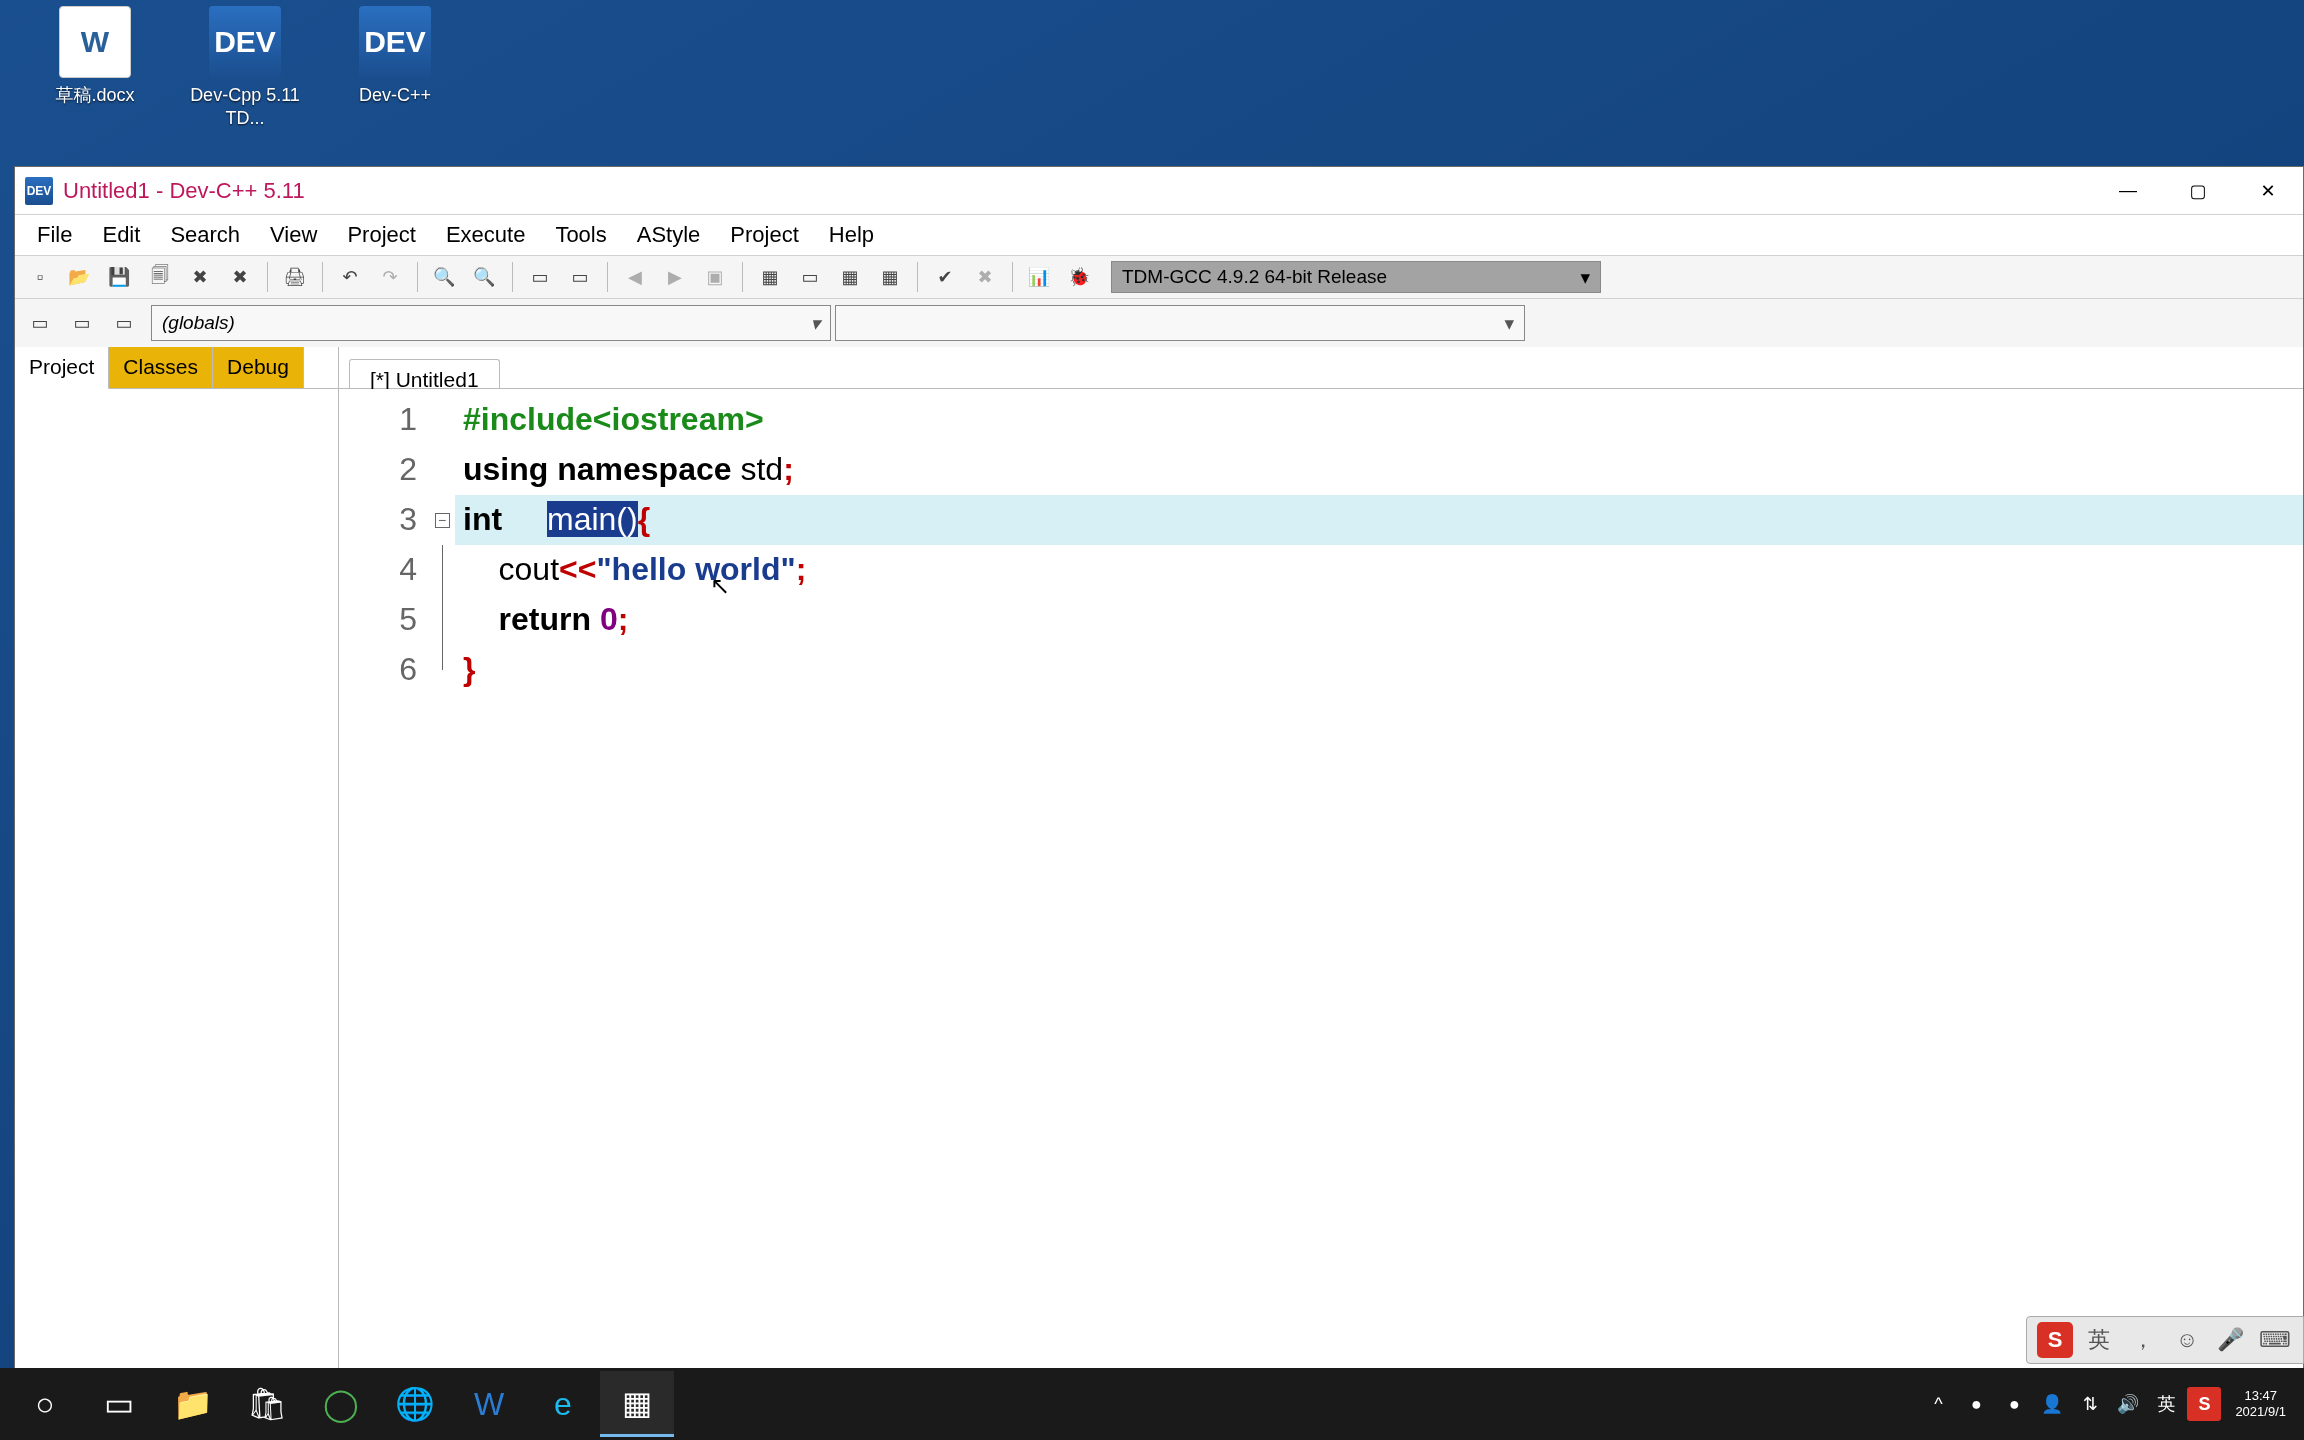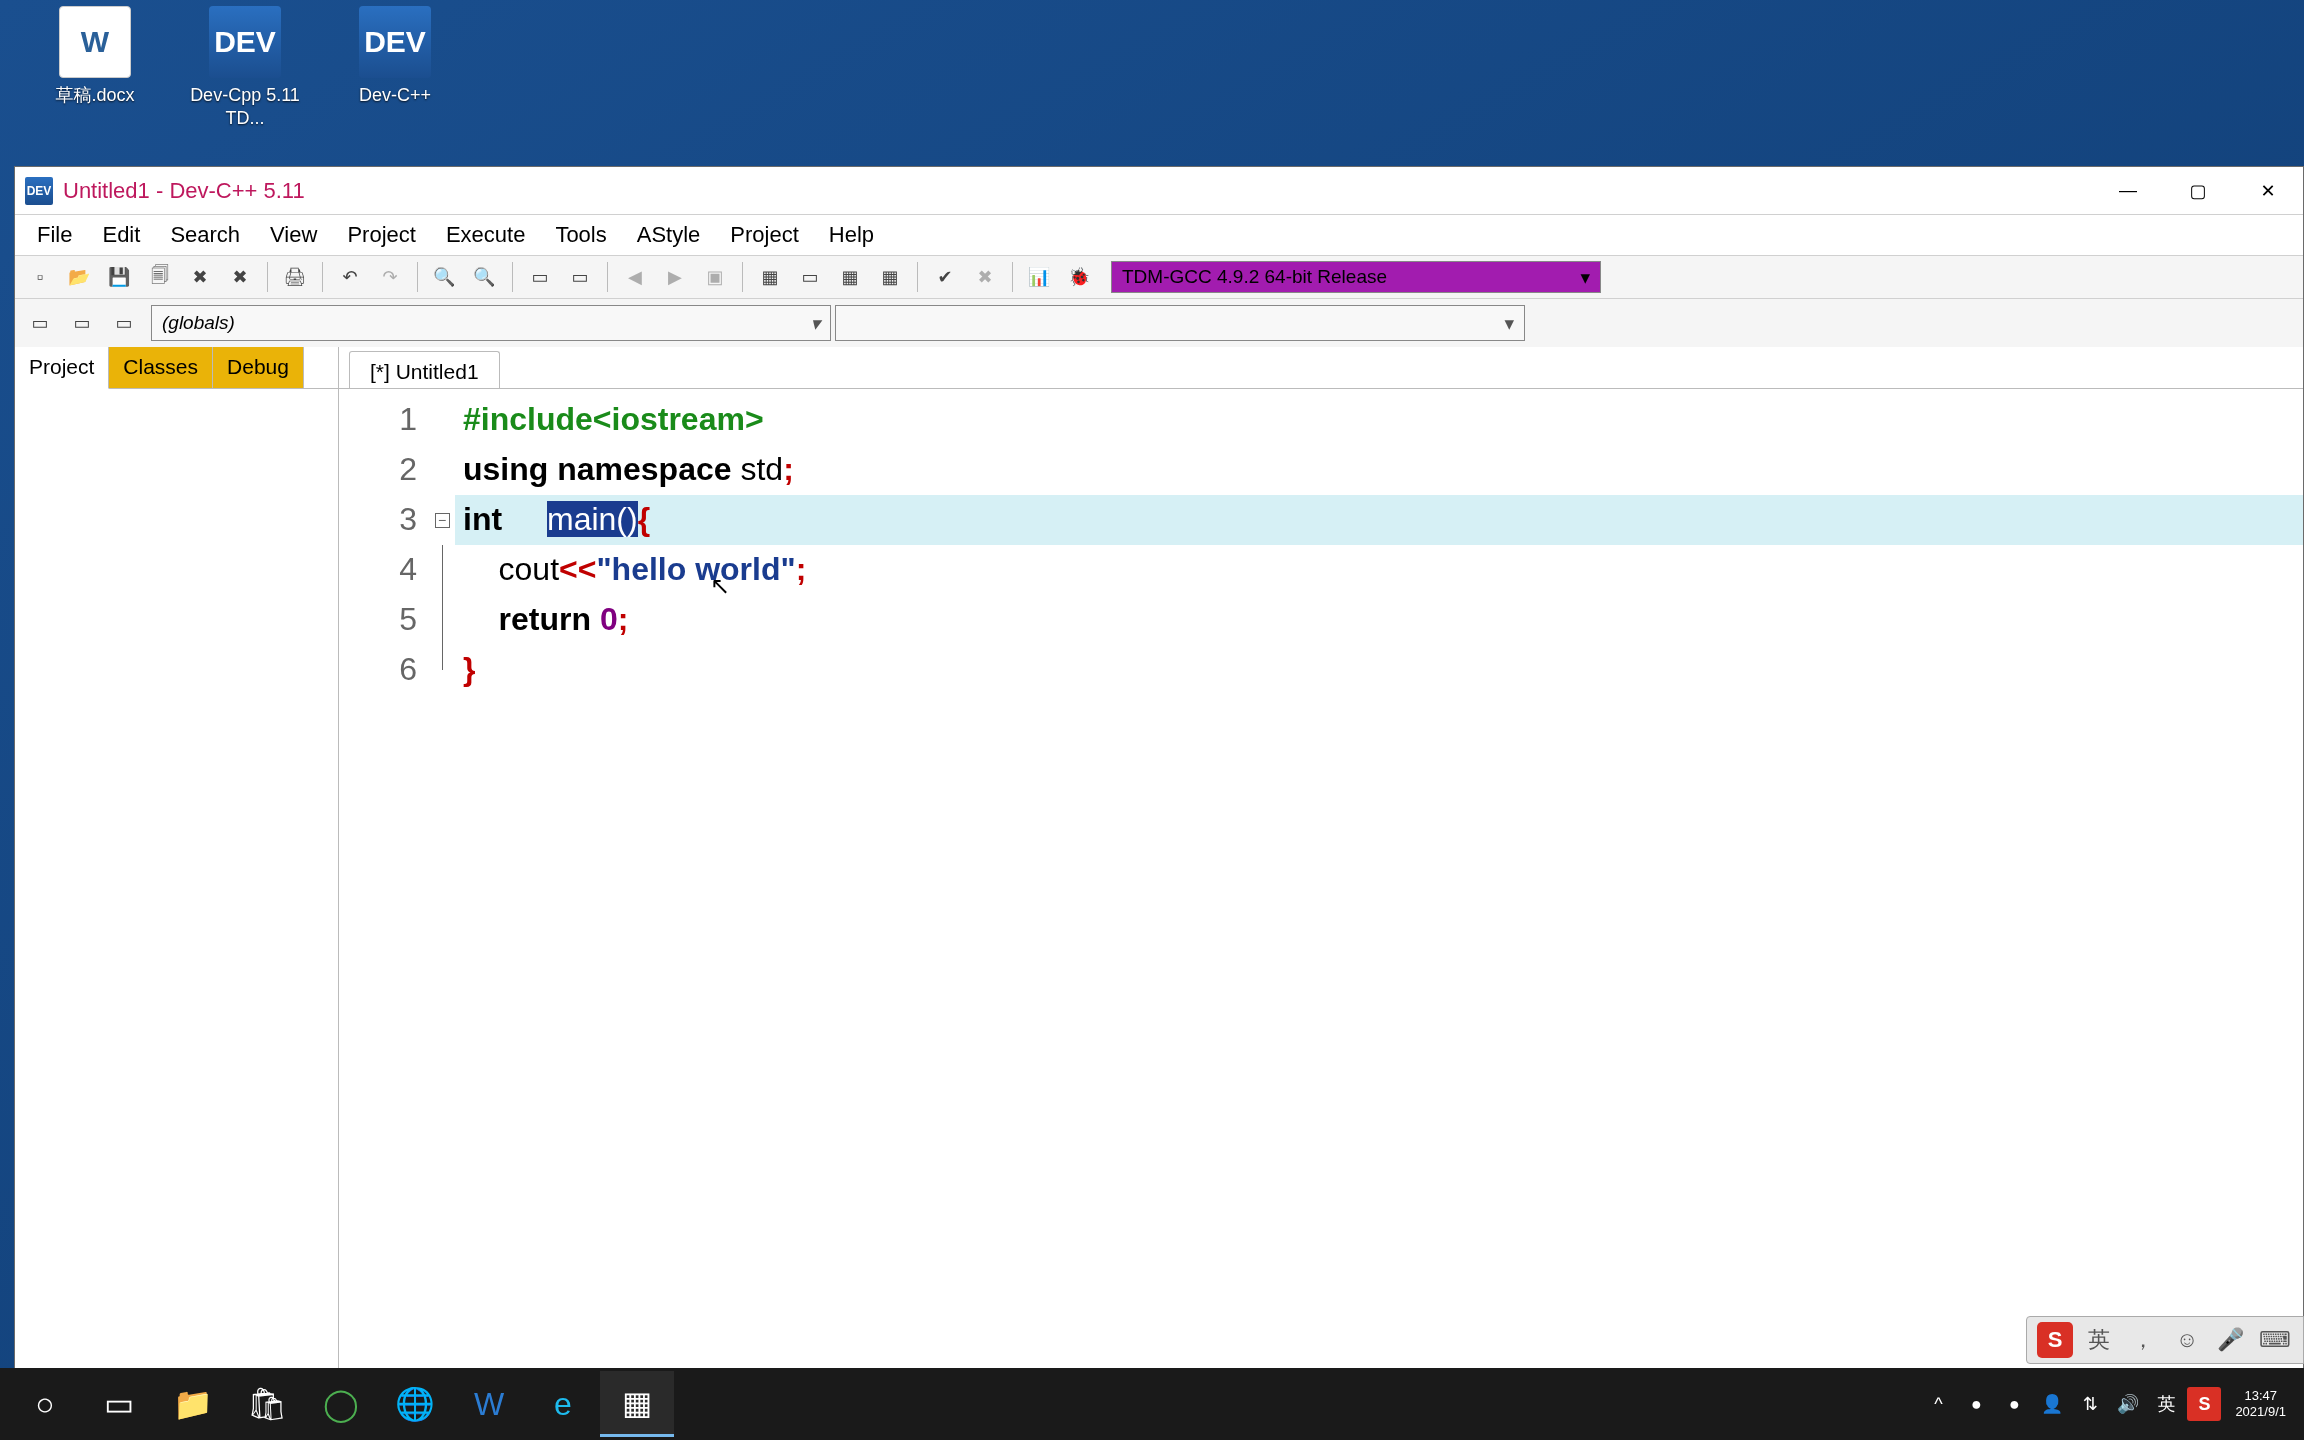--- a/index.html
+++ b/index.html
@@ -21,40 +21,40 @@
 
 
 .menubar { height: 40px; display: flex; align-items: center; padding: 0 8px; gap: 2px; }
 .menubar .menu-item { padding: 6px 14px; font-size: 22px; color: #000; cursor: pointer; }
 
 
 .toolbar { height: 44px; display: flex; align-items: center; padding: 2px 6px; border-top: 1px solid #d0d0d0; border-bottom: 1px solid #d0d0d0; background: #f5f5f5; gap: 2px; }
 .toolbar .sep { width: 1px; height: 30px; background: #bbb; margin: 0 6px; }
 .tool-btn { width: 38px; height: 36px; display:flex; align-items:center; justify-content:center; border:1px solid transparent; cursor:pointer; font-size:18px; color:#444; border-radius:2px; }
 .tool-btn.disabled { opacity: 0.4; cursor: default; }
-.compiler-combo { flex: 0 0 490px; height: 32px; border: 1px solid #888; background: #a21caf; display:flex; align-items:center; padding:0 10px; font-family: "Consolas", monospace; font-size: 19px; cursor:pointer; margin-left: 10px; }
+.compiler-combo { flex: 0 0 490px; height: 32px; border: 1px solid #888; background: #a3a3a3; display:flex; align-items:center; padding:0 10px; font-family: "Consolas", monospace; font-size: 19px; cursor:pointer; margin-left: 10px; }
 .compiler-combo .arrow { margin-left:auto; }
 
 .toolbar2 { height: 48px; display:flex; align-items:center; padding: 4px 6px; background: #f5f5f5; gap:4px; }
 .combo { height: 36px; border: 1px solid #888; background: #f8f8f8; display:flex; align-items:center; padding:0 10px; font-family:"Consolas",monospace; font-size:19px; cursor:pointer; }
 .combo.wide { width: 680px; font-style: italic; }
 .combo.wide2 { width: 690px; }
 .combo .arrow { margin-left:auto; color:#555; }
 
 
 .work-area { flex:1; display:flex; overflow:hidden; background:#fff; }
 .sidebar { width: 324px; border-right: 1px solid #bbb; display:flex; flex-direction:column; }
 .side-tabs { height: 42px; display:flex; border-bottom:1px solid #bbb; }
 .side-tab { padding: 8px 14px; font-size: 21px; border-right:1px solid #bbb; cursor:pointer; background:#eab308; }
 .side-tab.active { background:#fff; border-bottom:1px solid #fff; margin-bottom:-1px; }
 .side-body { flex:1; background:#fff; }
 
 .editor-area { flex:1; display:flex; flex-direction:column; }
 .editor-tabs { height: 42px; display:flex; border-bottom:1px solid #bbb; padding-left: 10px; }
-.editor-tab { padding: 8px 20px; font-size: 21px; border:1px solid #bbb; border-bottom:none; background:#fff; cursor:pointer; margin-top:4px; border-radius: 3px 3px 0 0; }
+.editor-tab { padding: 8px 20px; font-size: 21px; border:1px solid #bbb; border-bottom:none; background:#fff; cursor:pointer; margin-top:12px; border-radius: 3px 3px 0 0; }
 
 .code-editor { flex:1; display:flex; font-family: Consolas, monospace; font-size: 32px; line-height: 1.55; overflow:auto; }
 .gutter { width: 90px; text-align:right; padding: 6px 12px 6px 0; color:#666; background:#fff; border-right: 0; }
 .gutter div { height: 50px; }
 .fold-col { width: 26px; padding-top:6px; }
 .fold-col div { height:50px; display:flex; align-items:center; justify-content:center; color:#666; font-size:18px; position:relative; }
 .fold-box { border:1px solid #666; width:15px; height:15px; display:flex; align-items:center; justify-content:center; font-size:14px; line-height:1; cursor:pointer; }
 .fold-line { position:absolute; left:50%; width:1px; background:#666; top:0; bottom:0; }
 .code-lines { flex:1; padding: 6px 0; }
 .code-lines .line { height:50px; white-space:pre; padding-left: 8px; }

